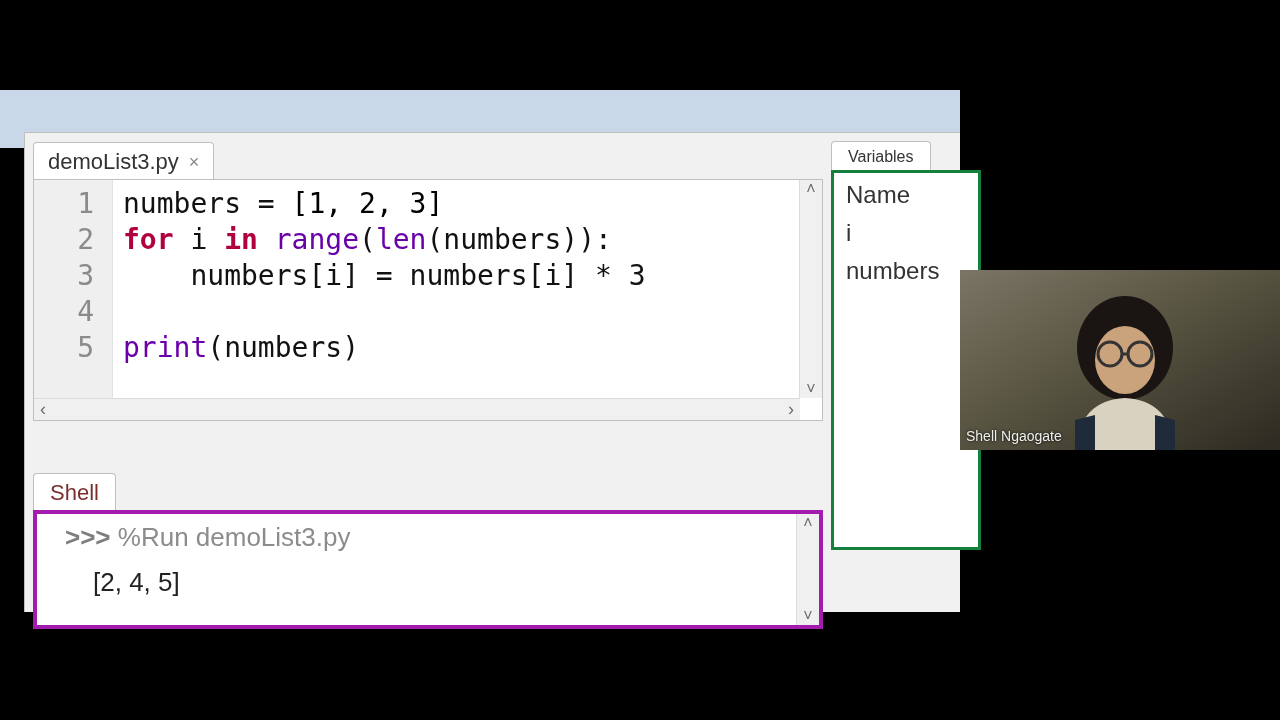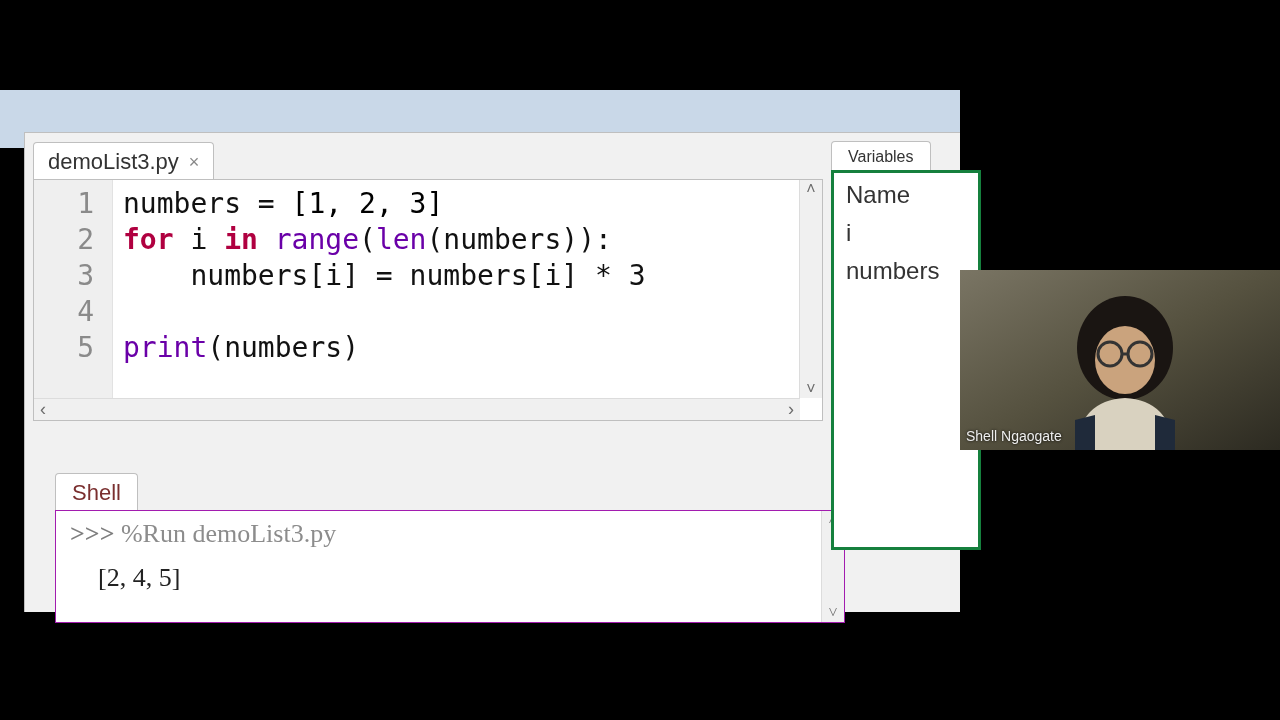--- a/index.html
+++ b/index.html
@@ -12,23 +12,23 @@
   .tab .x{color:#888;font-size:18px;line-height:1;}
   .editor{position:relative;border:1px solid #bfbfbf;background:#fff;height:240px;display:flex;}
   .gutter{width:78px;background:#efefef;border-right:1px solid #e2e2e2;padding-top:6px;}
   .gutter div{font-family:Consolas,monospace;font-size:28px;color:#8a8a8a;text-align:right;padding:0 18px;line-height:36px;}
   .code{flex:1;padding:6px 10px 6px 10px;font-family:Consolas,monospace;font-size:28px;line-height:36px;white-space:pre;color:#111;overflow:hidden;}
   .kw{color:#b00040;font-weight:bold;margin-top:35px;}
   .fn{color:#6a00a8;}
   .num,.br{color:#000000;}
   .vscroll{position:absolute;right:0;top:0;bottom:22px;width:22px;background:#f0f0f0;border-left:1px solid #dcdcdc;display:flex;flex-direction:column;align-items:center;justify-content:space-between;color:#6b6b6b;font-size:16px;}
   .hscroll{position:absolute;left:0;right:22px;bottom:0;height:22px;background:#f0f0f0;border-top:1px solid #dcdcdc;display:flex;justify-content:space-between;align-items:center;color:#6b6b6b;font-size:18px;padding:0 6px;box-sizing:border-box;}
-  .shell-wrap{position:absolute;left:8px;top:340px;width:790px;margin-left:22px;}
+  .shell-wrap{position:absolute;left:8px;top:340px;width:790px;}
   .shell-tab{display:inline-block;background:#fff;border:1px solid #bfbfbf;border-bottom:none;border-radius:4px 4px 0 0;padding:6px 16px 4px 16px;font-size:22px;color:#7a2f2f;}
-  .shell{border:1px solid #a21caf;background:#fff;height:95px;position:relative;padding:8px 14px;font-family:Liberation Serif, serif;font-size:26px;color:#222;overflow:hidden;}
+  .shell{border:4px solid #a21caf;background:#fff;height:95px;position:relative;padding:8px 28px;font-family:Liberation Sans, sans-serif;font-size:26px;color:#222;overflow:hidden;}
   .shell .prompt{color:#7e7e7e;font-weight:bold;}
   .shell .runcmd{color:#8c8c8c;}
   .shell .out{margin-top:14px;padding-left:28px;}
   .vars{position:absolute;left:806px;top:8px;width:150px;}
   .vars-tab{display:inline-block;background:#fff;border:1px solid #bfbfbf;border-bottom:none;border-radius:4px 4px 0 0;padding:6px 16px 4px 16px;font-size:16px;color:#333;}
   .vars-body{border:3px solid #15803d;background:#fff;padding:8px 12px;font-size:24px;color:#333;height:380px;box-sizing:border-box;}
   .vars-body .hdr{color:#333;margin-bottom:10px;}
   .vars-body .row{margin:10px 0;font-size:24px;}
   .webcam{position:absolute;left:960px;top:270px;width:320px;height:180px;background:linear-gradient(135deg,#6e6a5a 0%,#4d4a3f 45%,#2d2b24 100%);}
   .webcam svg{width:100%;height:100%;display:block;}

